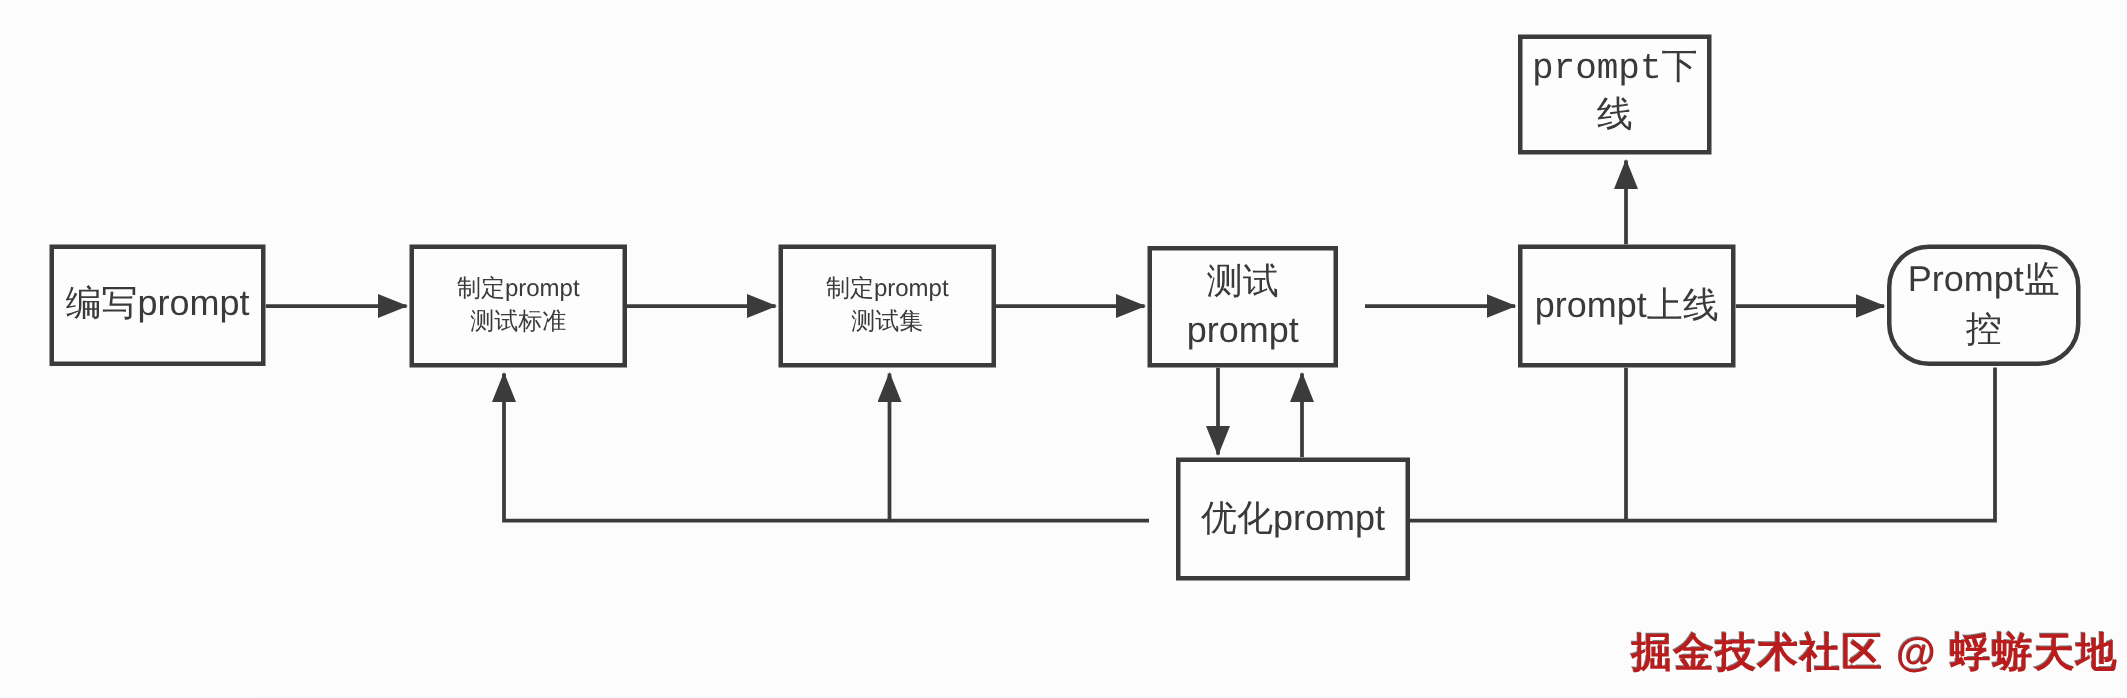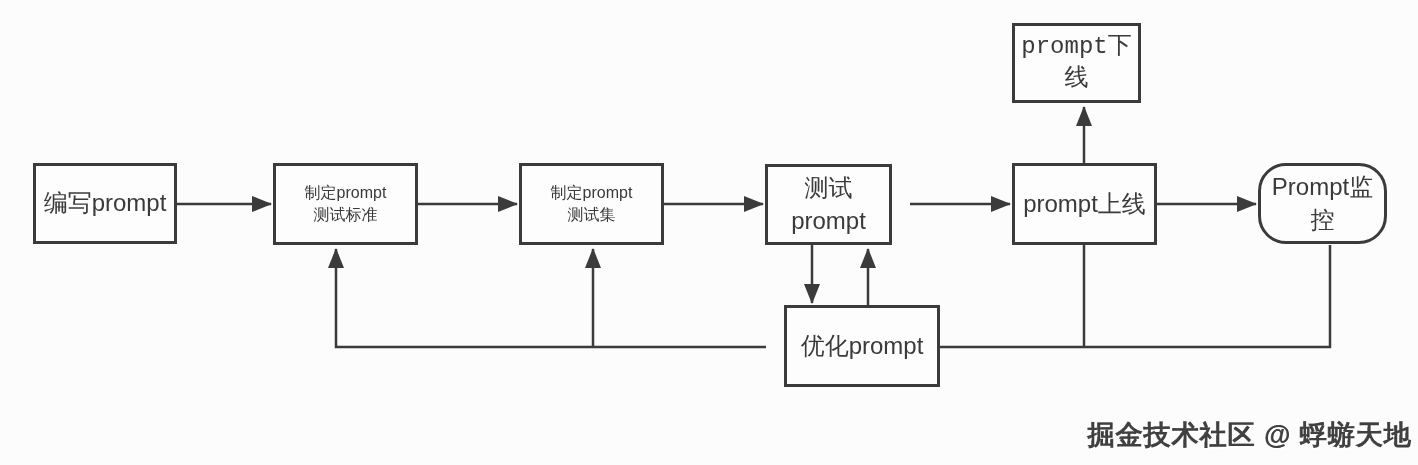--- a/index.html
+++ b/index.html
@@ -41,21 +41,21 @@
   #n-monitor   { left: 1258px; top: 163px; width: 129px; height: 81px; border-radius: 28px; }
   #n-offline   { left: 1012px; top: 23px;  width: 129px; height: 80px; font-family: Liberation Mono, monospace; }
   #n-optimize  { left: 784px;  top: 305px; width: 156px; height: 82px; }
   .watermark {
     position: absolute;
     right: 6px;
     bottom: 12px;
     font-size: 27px;
     font-weight: bold;
     letter-spacing: 1px;
-    color: #404040;
+    color: #b91c1c;
     text-shadow: 1.5px 1.5px 0 #ffffff, -0.5px -0.5px 0 #7d7d7d;
     user-select: none;
   }
 </style>
 </head>
 <body>
 
 <div class="canvas">
 
   <svg class="edges" viewBox="0 0 1418 465" xmlns="http://www.w3.org/2000/svg">

